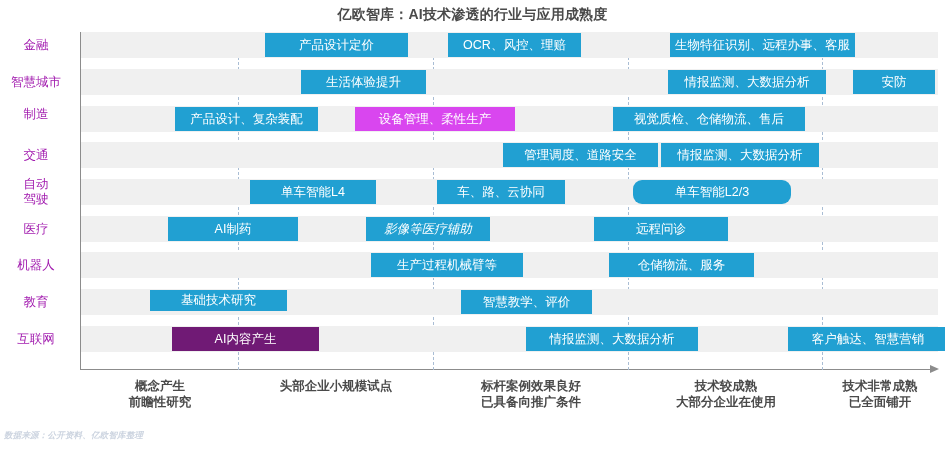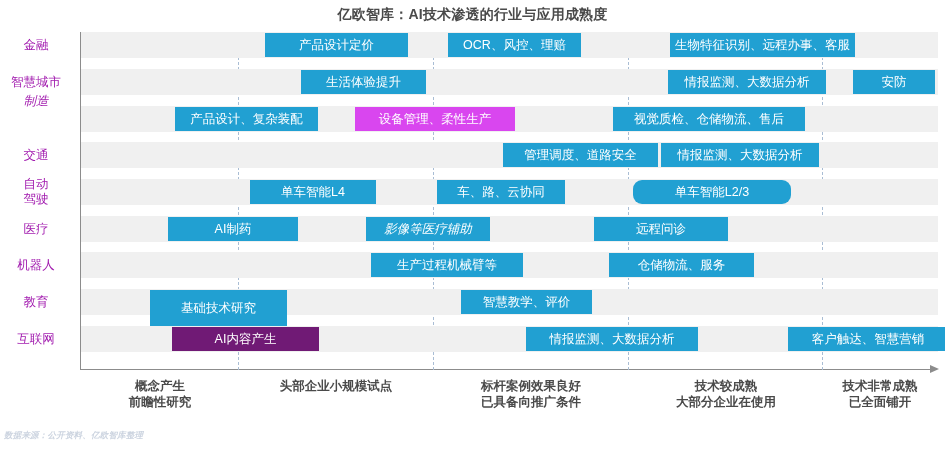--- a/index.html
+++ b/index.html
@@ -138,21 +138,21 @@
       <div class="row-band" style="top: 289px; height: 26px;"></div>
       <div class="row-band" style="top: 326px; height: 26px;"></div>
     </div>
   <div id="rowlabel-layer">
       <div class="row-label" style="top: 37.5px;">
         <div>金融</div>
       </div>
       <div class="row-label" style="top: 74.5px;">
         <div>智慧城市</div>
       </div>
-      <div class="row-label" style="top: 94px; font-style: italic;">
+      <div class="row-label" style="top: 107px;">
         <div>制造</div>
       </div>
       <div class="row-label" style="top: 147.5px;">
         <div>交通</div>
       </div>
       <div class="row-label" style="top: 177px;">
         <div>自动</div>
         <div>驾驶</div>
       </div>
       <div class="row-label" style="top: 221.5px;">
@@ -181,21 +181,21 @@
       <div class="task-box" style="left: 503px; top: 143px; width: 155px; height: 24px; background: rgb(33, 160, 210);">管理调度、道路安全</div>
       <div class="task-box" style="left: 661px; top: 143px; width: 158px; height: 24px; background: rgb(33, 160, 210);">情报监测、大数据分析</div>
       <div class="task-box" style="left: 250px; top: 180px; width: 126px; height: 24px; background: rgb(33, 160, 210);">单车智能L4</div>
       <div class="task-box" style="left: 437px; top: 180px; width: 128px; height: 24px; background: rgb(33, 160, 210);">车、路、云协同</div>
       <div class="task-box" style="left: 633px; top: 180px; width: 158px; height: 24px; background: rgb(33, 160, 210); border-radius: 9px;">单车智能L2/3</div>
       <div class="task-box" style="left: 168px; top: 217px; width: 130px; height: 24px; background: rgb(33, 160, 210);">AI制药</div>
       <div class="task-box" style="left: 366px; top: 217px; width: 124px; height: 24px; background: rgb(33, 160, 210); font-style: italic;">影像等医疗辅助</div>
       <div class="task-box" style="left: 594px; top: 217px; width: 134px; height: 24px; background: rgb(33, 160, 210);">远程问诊</div>
       <div class="task-box" style="left: 371px; top: 253px; width: 152px; height: 24px; background: rgb(33, 160, 210); text-align: right;">生产过程机械臂等</div>
       <div class="task-box" style="left: 609px; top: 253px; width: 145px; height: 24px; background: rgb(33, 160, 210);">仓储物流、服务</div>
-      <div class="task-box" style="left: 150px; top: 290px; width: 137px; height: 36px; background: rgb(33, 160, 210);">基础技术研究</div>
+      <div class="task-box" style="left: 150px; top: 290px; width: 137px; height: 21px; background: rgb(33, 160, 210);">基础技术研究</div>
       <div class="task-box" style="left: 461px; top: 290px; width: 131px; height: 24px; background: rgb(33, 160, 210);">智慧教学、评价</div>
       <div class="task-box" style="left: 172px; top: 327px; width: 147px; height: 24px; background: #701a75;">AI内容产生</div>
       <div class="task-box" style="left: 526px; top: 327px; width: 172px; height: 24px; background: rgb(33, 160, 210);">情报监测、大数据分析</div>
       <div class="task-box" style="left: 788px; top: 327px; width: 160px; height: 24px; background: rgb(33, 160, 210);">客户触达、智慧营销</div>
     </div>
   <div id="xlabel-layer">
       <div class="x-label" style="left: 70px; width: 180px;">
         <div>概念产生</div>
         <div>前瞻性研究</div>
       </div>

